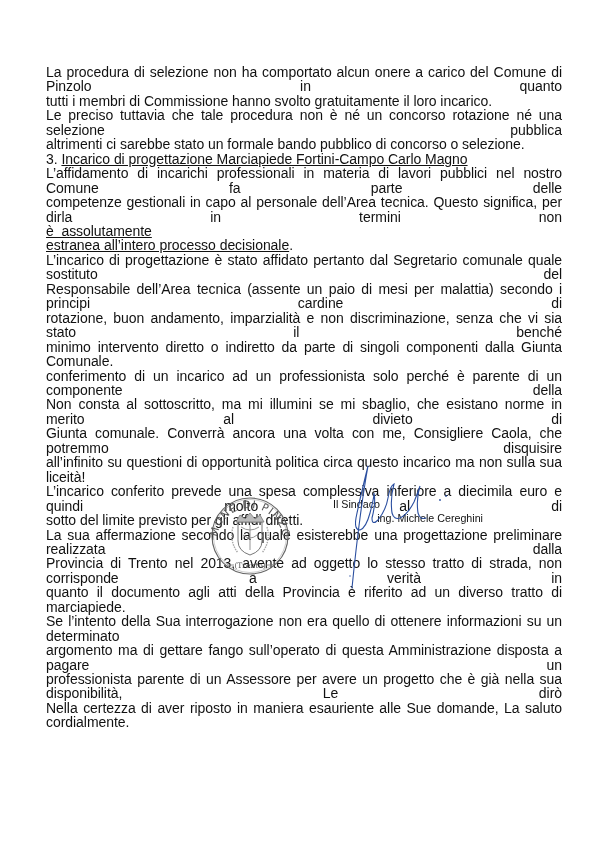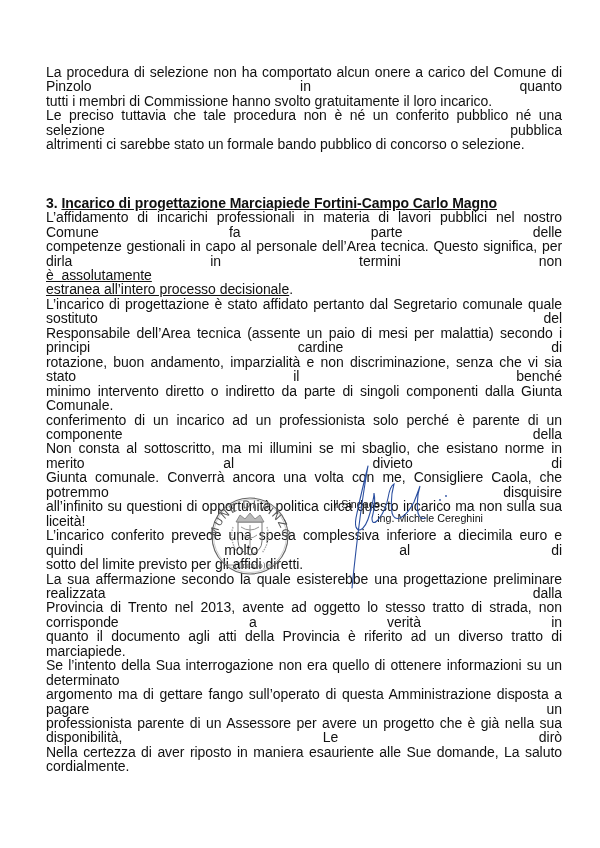--- a/index.html
+++ b/index.html
@@ -4,40 +4,40 @@
   <style>
     html, body { margin: 0; padding: 0; background: #ffffff; }
     body { width: 600px; height: 848px; position: relative; overflow: hidden;
            font-family: "Liberation Sans", "DejaVu Sans", sans-serif; color: #111; }
     .page { position: absolute; left: 0; top: 0; width: 600px; height: 848px; background: #fff; }
     .text { position: absolute; left: 46px; top: 65px; width: 516px;
             font-size: 14px; line-height: 14.45px; }
     .para { margin: 0; text-align: justify; text-align-last: left; letter-spacing: -0.05px; }
     .just { text-align-last: justify; }
     .u { text-decoration: underline; }
-    .b { font-weight: bold; margin-top: 44px; }
+    .b { font-weight: normal; }
     .stamp { position: absolute; left: 205px; top: 495px; width: 90px; height: 82px; }
     .sig-block { position: absolute; left: 333px; top: 497px; width: 150px; font-size: 10.7px; line-height: 14.5px; text-align: right; }
     .sig-line1 { position: absolute; left: 0; width: 118px; text-align: left; top: 0; }
     .sig-line2 { position: absolute; left: 0; width: 150px; text-align: right; top: 14px; white-space: nowrap; }
     .signature { position: absolute; left: 330px; top: 458px; width: 150px; height: 140px; }
   </style>
 </head>
 <body>
 
 <div class="page">
   <div class="text">
 
     <p class="para">
       <span class="just" style="display:block;text-align-last:justify">La procedura di selezione non ha comportato alcun onere a carico del Comune di Pinzolo in quanto</span>
       <span style="display:block">tutti i membri di Commissione hanno svolto gratuitamente il loro incarico.</span>
     </p>
 
     <p class="para">
-      <span style="display:block;text-align:justify;text-align-last:justify">Le preciso tuttavia che tale procedura non è né un conferito pubblico né una selezione pubblica</span>
+      <span style="display:block;text-align:justify;text-align-last:justify">Le preciso tuttavia che tale procedura non è né un concorso rotazione né una selezione pubblica</span>
       <span style="display:block">altrimenti ci sarebbe stato un formale bando pubblico di concorso o selezione.</span>
     </p>
 
     <p class="para b">
       <span>3.</span>
       <span class="u">Incarico di progettazione Marciapiede Fortini-Campo Carlo Magno</span>
     </p>
 
     <p class="para">
       <span style="display:block;text-align:justify;text-align-last:justify">L’affidamento di incarichi professionali in materia di lavori pubblici nel nostro Comune fa parte delle</span>

